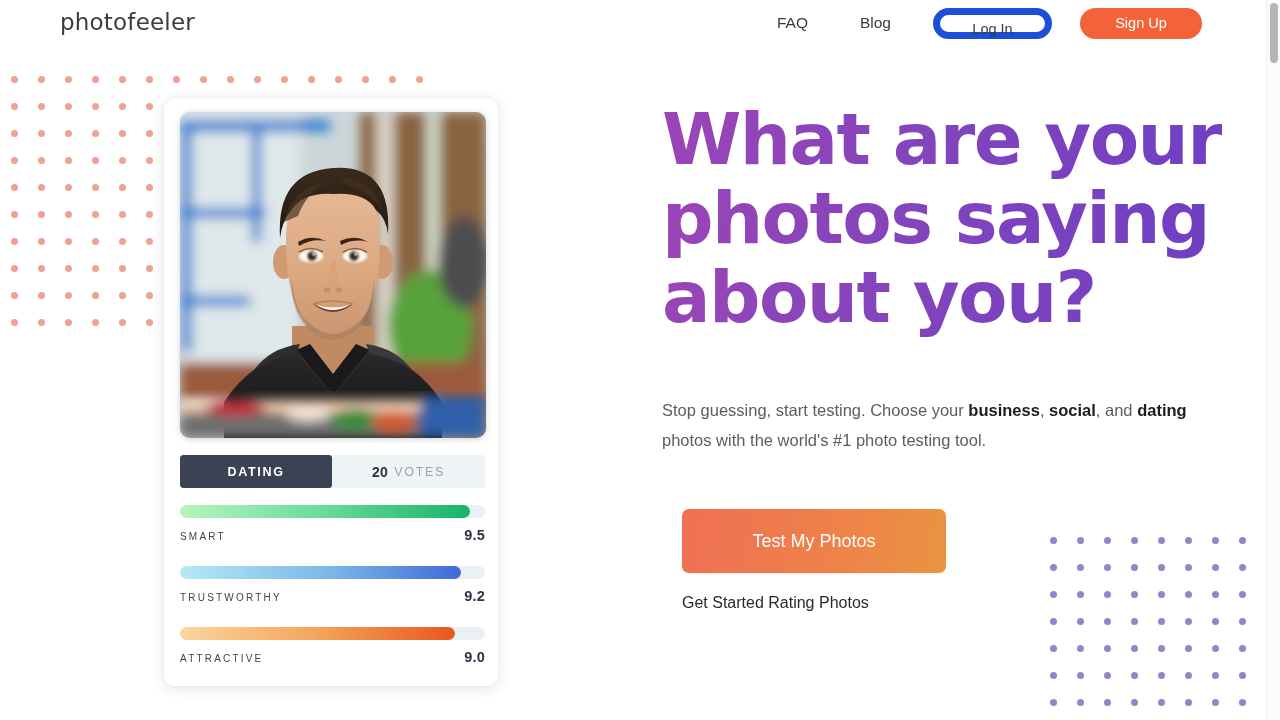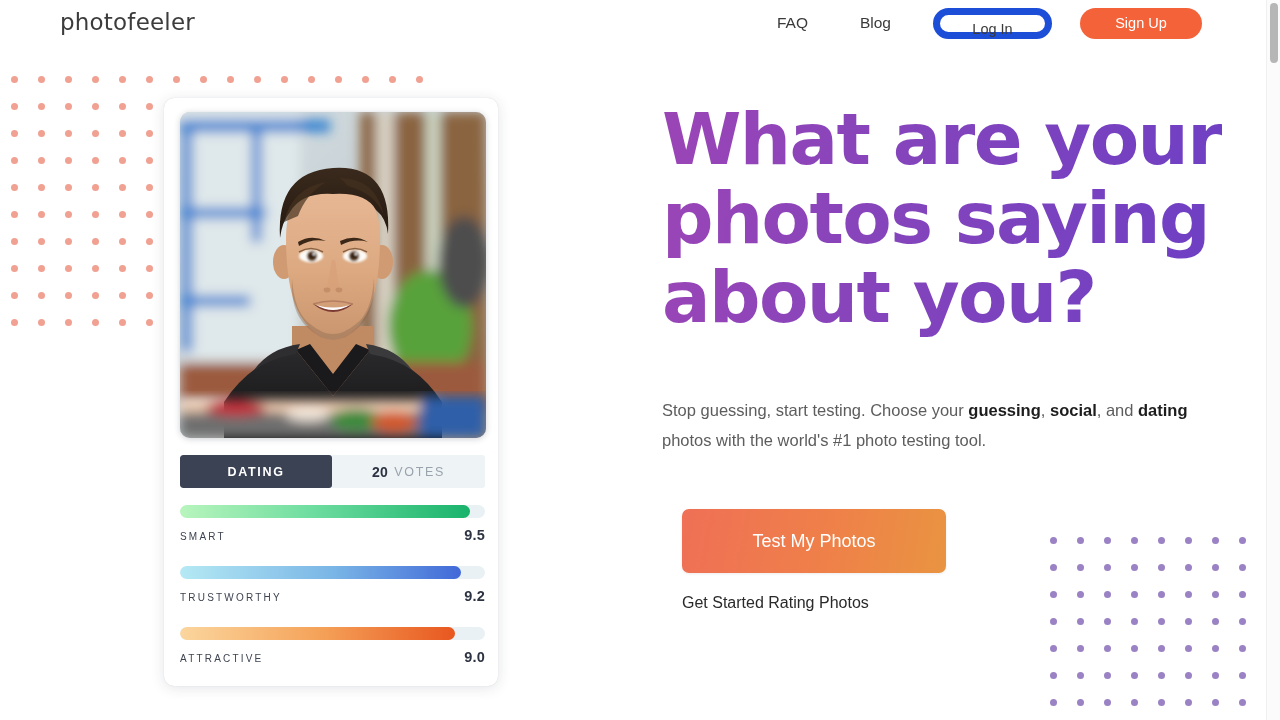--- a/index.html
+++ b/index.html
@@ -534,21 +534,21 @@
       </div>
       <div class="rating-meta">
         <span class="rating-label">ATTRACTIVE</span>
         <span class="rating-score">9.0</span>
       </div>
     </div>
   </div>
 
   <div id="hero">
     <h1 id="headline">What are your photos saying about you?</h1>
-    <p id="subtext"><span>Stop guessing, start testing. Choose your </span><b>guessing</b><span>, </span><b>social</b><span>, and </span><b>dating</b><span> photos with the world's #1 photo testing tool.</span></p>
+    <p id="subtext"><span>Stop guessing, start testing. Choose your </span><b>business</b><span>, </span><b>social</b><span>, and </span><b>dating</b><span> photos with the world's #1 photo testing tool.</span></p>
     <div id="cta-wrap">
       <div id="btn-test">Test My Photos</div>
       <a id="link-getstarted">Get Started Rating Photos</a>
     </div>
   </div>
 
   <div id="scrollbar">
     <div id="scroll-thumb"></div>
   </div>
 

